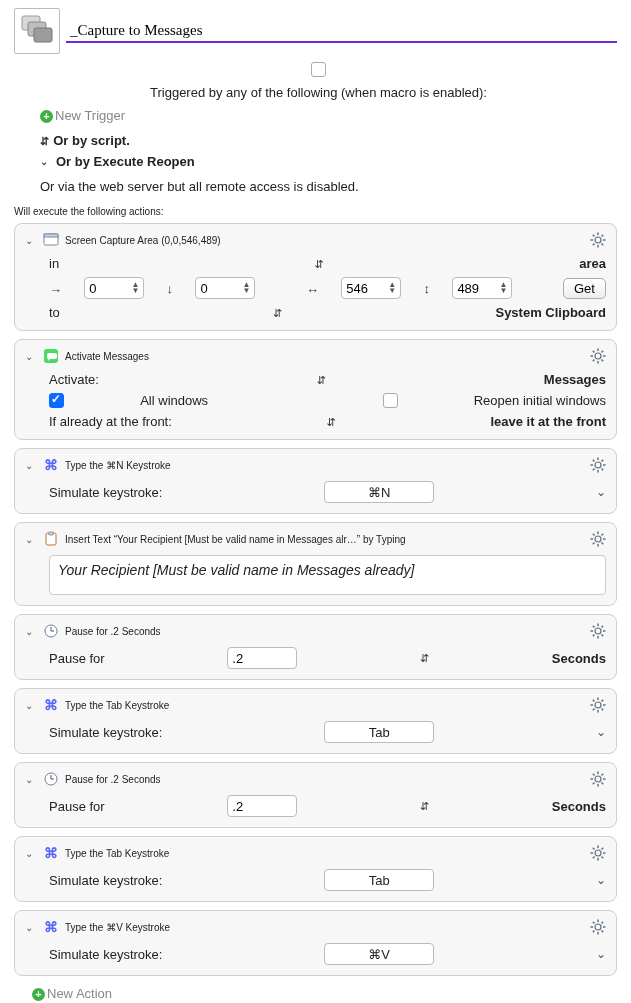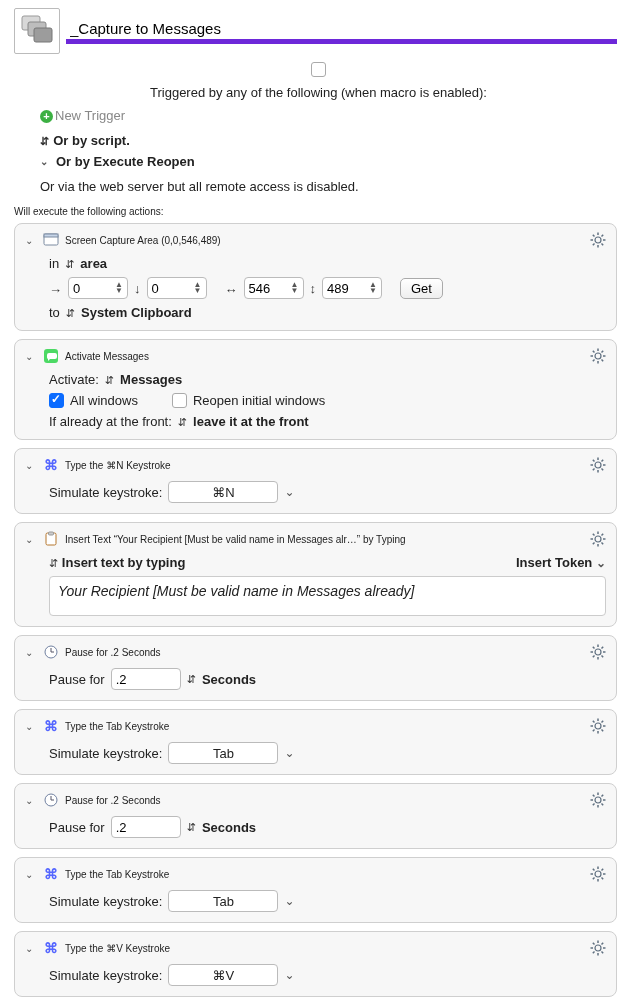--- a/index.html
+++ b/index.html
@@ -12,22 +12,23 @@
     width: 631px;
   }
   .header-row { display: flex; align-items: center; gap: 6px; margin-bottom: 8px; }
   .macro-icon {
     width: 46px; height: 46px; border: 1px solid #bbb; background: #fff;
     display: flex; align-items: center; justify-content: center; border-radius: 2px;
   }
   .macro-icon svg { width: 36px; height: 36px; }
   .title-input {
     flex: 1; font-size: 15px; padding: 2px 4px;
-    border: none; border-bottom: 5px solid #6d28d9; background: transparent;
+    border: none; border-bottom: 2px solid #6d28d9; background: transparent;
     outline: none;
+    font-family: Liberation Serif, serif;
   }
   .trigger-row { display: flex; align-items: center; gap: 8px; margin: 6px 0 8px 6px; flex-direction: column; }
   .mac-checkbox {
     appearance: none; width: 15px; height: 15px; border: 1px solid #aaa;
     border-radius: 3px; background: #fff; position: relative; cursor: pointer;
   }
   .mac-checkbox:checked { background: #0a6bff; border-color: #0a6bff; }
   .mac-checkbox:checked::after {
     content: "✓"; color: #fff; position: absolute; top: -2px; left: 1px;
     font-size: 12px; font-weight: bold;
@@ -49,21 +50,21 @@
     background: #f7f7f7; padding: 8px 10px 10px 10px;
   }
   .action-head { display: flex; align-items: center; gap: 6px; margin-bottom: 8px; }
   .chev {
     display: inline-block; font-size: 10px; color: #555; width: 12px;
     user-select: none; cursor: pointer;
   }
   .action-icon { width: 16px; height: 16px; display: inline-flex; align-items: center; justify-content: center; }
   .action-title { font-size: 10px; flex: 1; }
   .gear { width: 16px; height: 16px; cursor: pointer; color: #607080; }
-  .row { display: flex; align-items: center; gap: 6px; margin: 6px 0 0 24px; font-size: 13px; }
+  .row { display: flex; align-items: center; gap: 6px; margin: 6px 0 0 24px; font-size: 13px; justify-content: space-between; }
   .bold { font-weight: 600; }
   .updown { font-size: 11px; color: #333; cursor: pointer; display: inline-block; line-height: 8px; }
   .numbox {
     width: 60px; height: 22px; border: 1px solid #bbb; border-radius: 4px;
     background: #fff; display: flex; align-items: center; padding: 0 4px;
     justify-content: space-between; font-size: 13px;
   }
   .numbox input {
     border: none; width: 36px; font-size: 13px; outline: none; background: transparent;
   }
@@ -253,29 +254,20 @@
         <svg class="app-ic" viewBox="0 0 16 16">
             <rect x="3" y="2" width="10" height="12" rx="1.5" fill="#fff" stroke="#b5762c"></rect>
             <rect x="5.5" y="1" width="5" height="3" rx="1" fill="#ccc" stroke="#999"></rect>
           </svg>
       </span>
       <span class="action-title">Insert Text “Your Recipient [Must be valid name in Messages alr…” by Typing</span>
       <svg class="gear" viewBox="0 0 16 16">
           <use href="#gear-path"></use>
         </svg>
     </div>
-    <div class="inserttoken-row">
-      <span>
-        <span class="updown">⇵</span>
-        <span class="bold">Insert text by typing</span>
-      </span>
-      <span class="bold">
-        <span>Insert Token</span> <span class="popup-chev">⌄</span>
-      </span>
-    </div>
     <div class="textarea-box">Your Recipient [Must be valid name in Messages already]</div>
   </div>
 
   <div class="action-box">
     <div class="action-head">
       <span class="chev">⌄</span>
       <span class="action-icon">
         <svg class="app-ic" viewBox="0 0 16 16">
             <circle cx="8" cy="8" r="6" fill="#fff" stroke="#7080a0"></circle>
             <line x1="8" y1="8" x2="8" y2="4" stroke="#556" stroke-width="1"></line>

